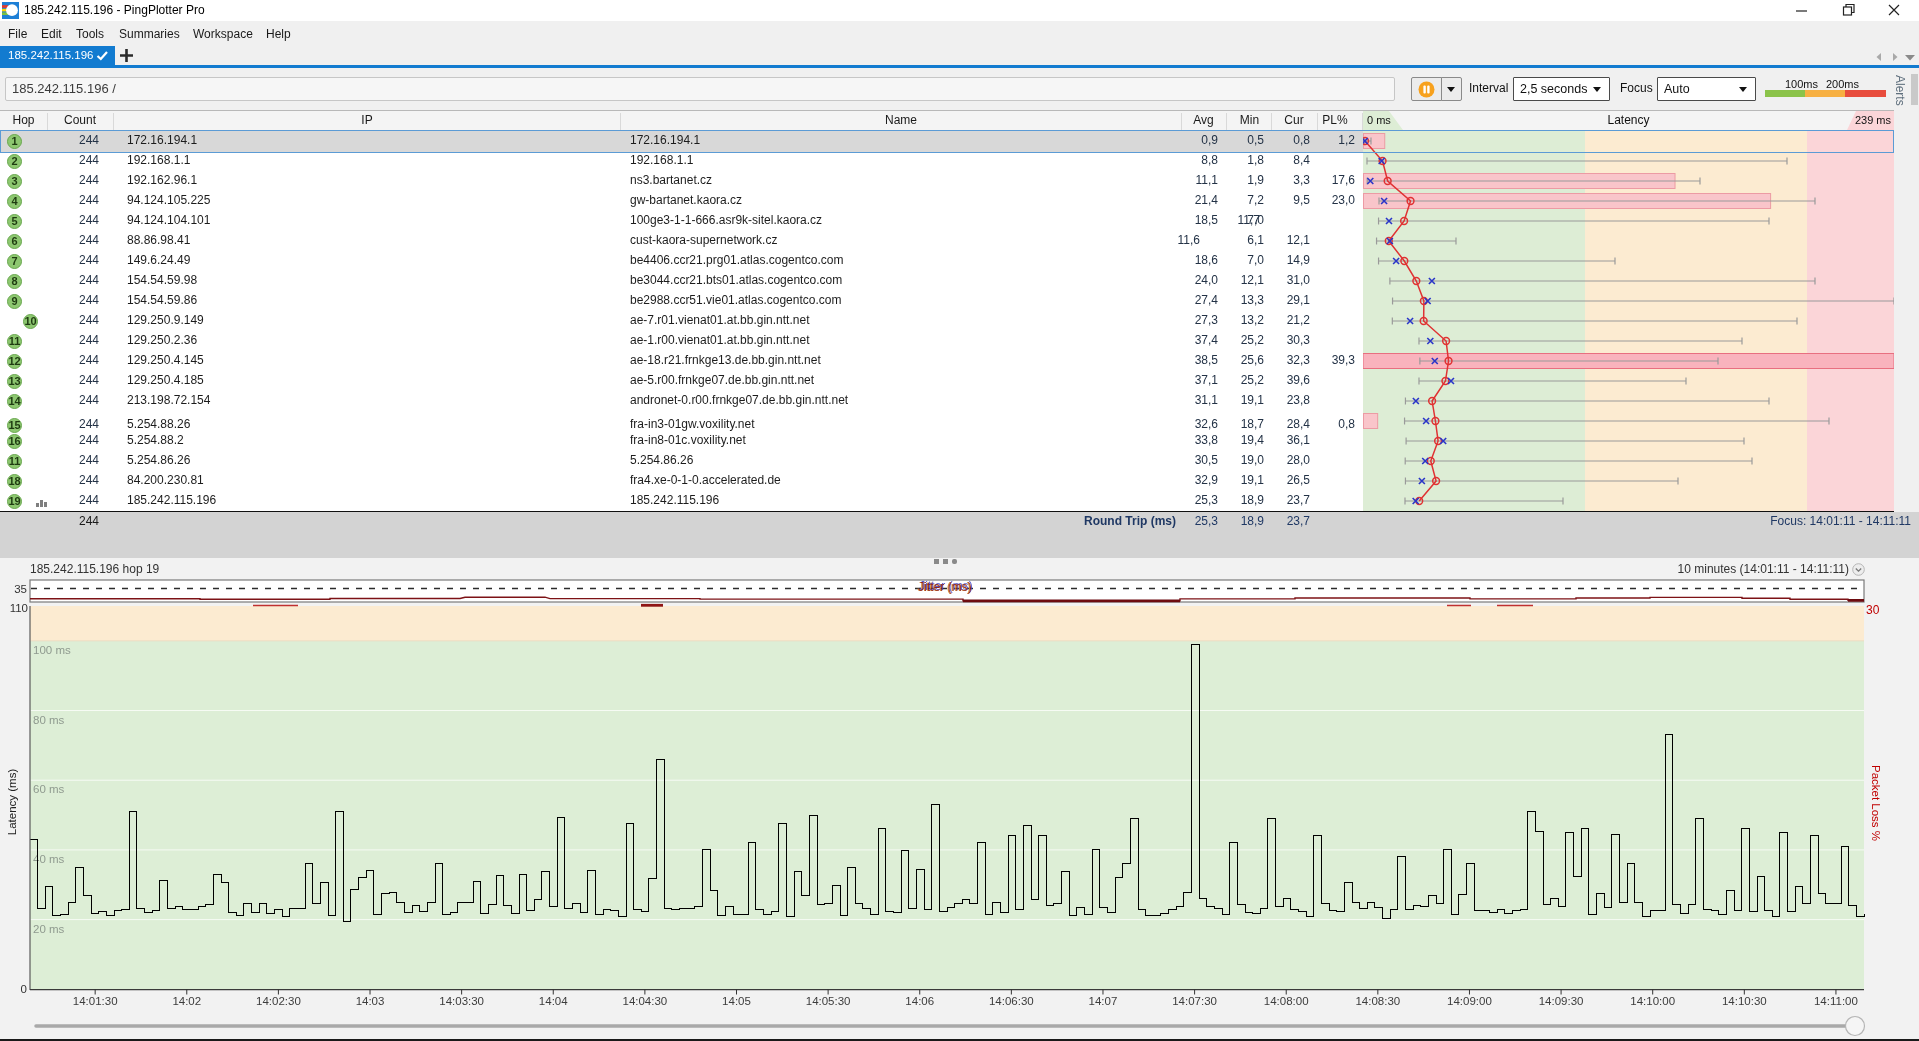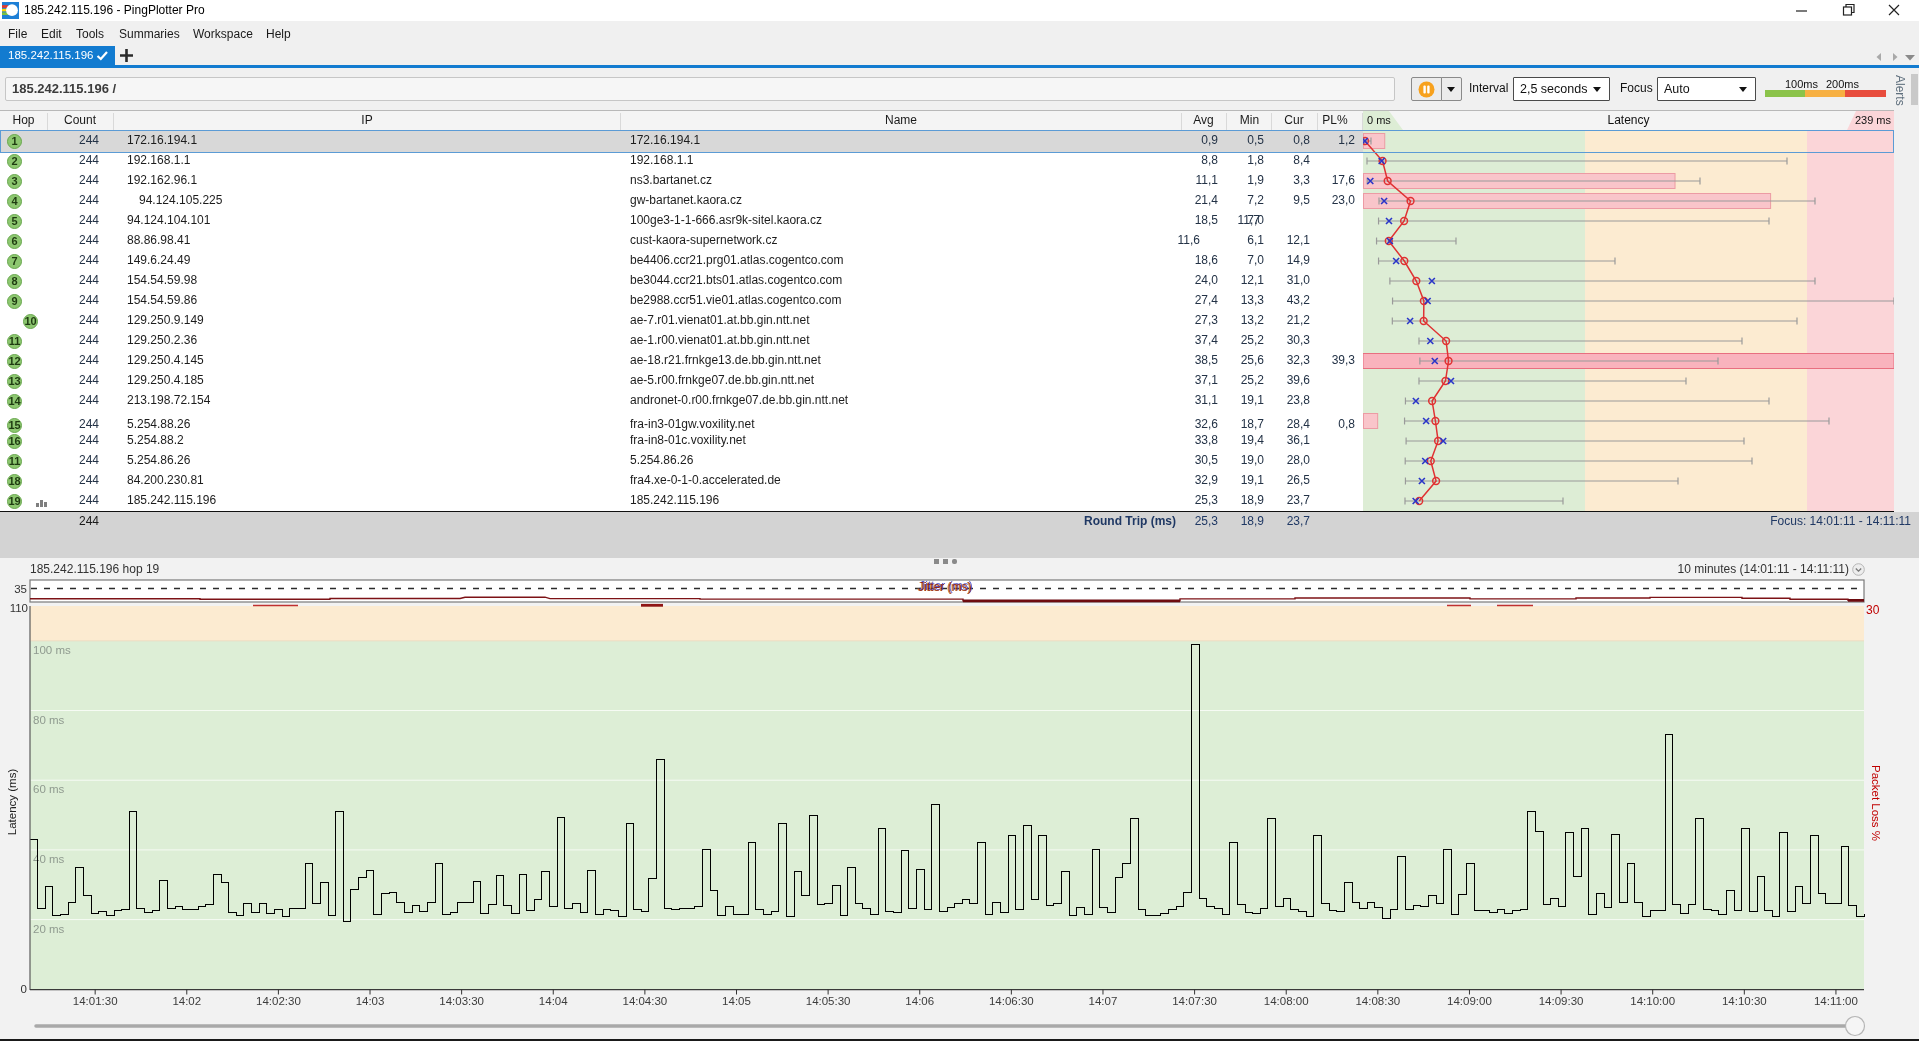--- a/index.html
+++ b/index.html
@@ -89,21 +89,21 @@
   <svg class="abs" style="left:1876px;top:7px" width="40" height="8">
     <path d="M5 0 L0.5 4 L5 8 Z" fill="#a9a9a9"></path>
     <path d="M17 0 L21.5 4 L17 8 Z" fill="#a9a9a9"></path>
     <path d="M29 2 L39 2 L34 7.5 Z" fill="#8a8a8a"></path>
   </svg>
 </div>
 <div id="blueline"></div>
 
 <div id="toolbar">
   <div class="abs" style="left:5px;top:9px;width:1390px;height:24px;background:#f6f6f6;border:1px solid #c6c6c6;border-radius:2px"></div>
-  <div style="position:absolute;left:12px;top:13px;font-size:13px;font-weight:bold;color:#3c3c3c">185.242.115.196 /</div>
+  <div style="position:absolute;left:12px;top:13px;font-size:13px;font-weight:normal;color:#3c3c3c">185.242.115.196 /</div>
 
   <div class="abs" style="left:1411px;top:9px;width:31px;height:24px;background:#ececec;border:1px solid #8a8a8a;border-radius:2px 0 0 2px">
     <svg class="abs" style="left:6px;top:3px" width="17" height="17">
       <circle cx="8.5" cy="8.5" r="8" fill="#f7a11d"></circle>
       <rect x="5.4" y="4.5" width="2.4" height="8" fill="#fff" rx="1"></rect>
       <rect x="9.2" y="4.5" width="2.4" height="8" fill="#fff" rx="1"></rect>
     </svg>
   </div>
   <div class="abs" style="left:1441px;top:9px;width:21px;height:24px;background:#ececec;border:1px solid #8a8a8a;border-radius:0 2px 2px 0">
     <div class="abs" style="left:5px;top:9px;width:0;height:0;border-left:4.5px solid transparent;border-right:4.5px solid transparent;border-top:5px solid #111"></div>
@@ -179,21 +179,21 @@
       <div class="txt" style="left:127px;width:480px">192.162.96.1</div>
       <div class="txt" style="left:630px;width:540px">ns3.bartanet.cz</div>
       <div class="num" style="left:1150px;width:68px">11,1</div>
       <div class="num" style="left:1196px;width:68px">1,9</div>
       <div class="num" style="left:1242px;width:68px">3,3</div>
       <div class="num" style="left:1287px;width:68px">17,6</div>
     </div>
 <div class="row" style="top:61px;">
       <div class="hopc" style="left:7px">4</div>
       <div class="num" style="left:47px;width:52px">244</div>
-      <div class="txt" style="left:139px;width:480px">94.124.105.225</div>
+      <div class="txt" style="left:127px;width:480px">94.124.105.225</div>
       <div class="txt" style="left:630px;width:540px">gw-bartanet.kaora.cz</div>
       <div class="num" style="left:1150px;width:68px">21,4</div>
       <div class="num" style="left:1196px;width:68px">7,2</div>
       <div class="num" style="left:1242px;width:68px">9,5</div>
       <div class="num" style="left:1287px;width:68px">23,0</div>
     </div>
 <div class="row" style="top:81px;">
       <div class="hopc" style="left:7px">5</div>
       <div class="num" style="left:47px;width:52px">244</div>
       <div class="txt" style="left:127px;width:480px">94.124.104.101</div>
@@ -229,21 +229,21 @@
       <div class="num" style="left:1196px;width:68px">12,1</div>
       <div class="num" style="left:1242px;width:68px">31,0</div>
     </div>
 <div class="row" style="top:161px;">
       <div class="hopc" style="left:7px">9</div>
       <div class="num" style="left:47px;width:52px">244</div>
       <div class="txt" style="left:127px;width:480px">154.54.59.86</div>
       <div class="txt" style="left:630px;width:540px">be2988.ccr51.vie01.atlas.cogentco.com</div>
       <div class="num" style="left:1150px;width:68px">27,4</div>
       <div class="num" style="left:1196px;width:68px">13,3</div>
-      <div class="num" style="left:1242px;width:68px">43,2</div>
+      <div class="num" style="left:1242px;width:68px">29,1</div>
     </div>
 <div class="row" style="top:181px;">
       <div class="hopc" style="left:23px">10</div>
       <div class="num" style="left:47px;width:52px">244</div>
       <div class="txt" style="left:127px;width:480px">129.250.9.149</div>
       <div class="txt" style="left:630px;width:540px">ae-7.r01.vienat01.at.bb.gin.ntt.net</div>
       <div class="num" style="left:1150px;width:68px">27,3</div>
       <div class="num" style="left:1196px;width:68px">13,2</div>
       <div class="num" style="left:1242px;width:68px">21,2</div>
     </div>

